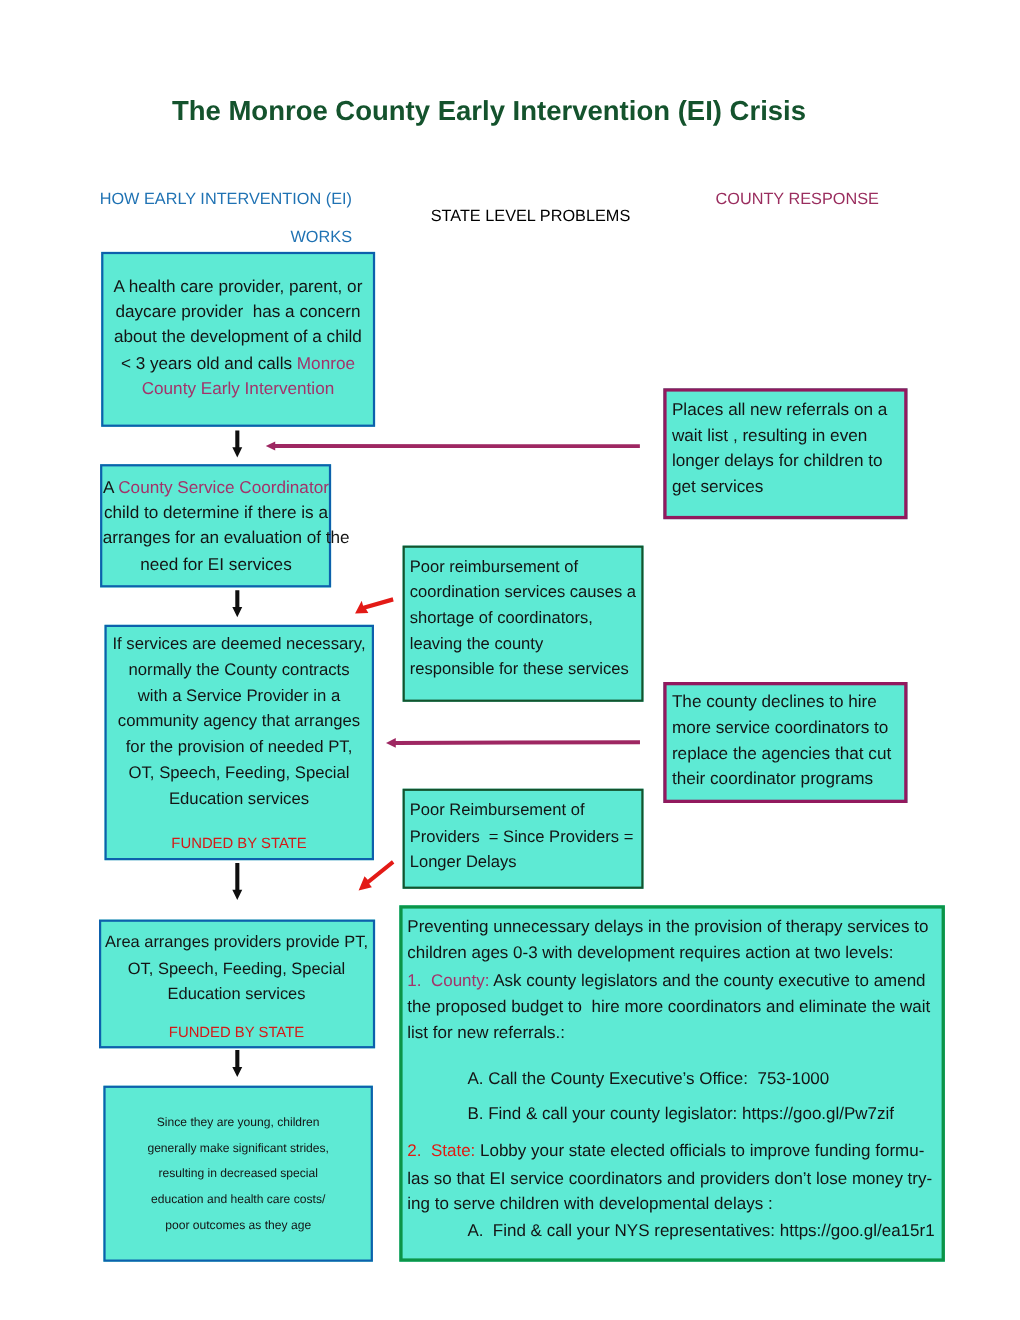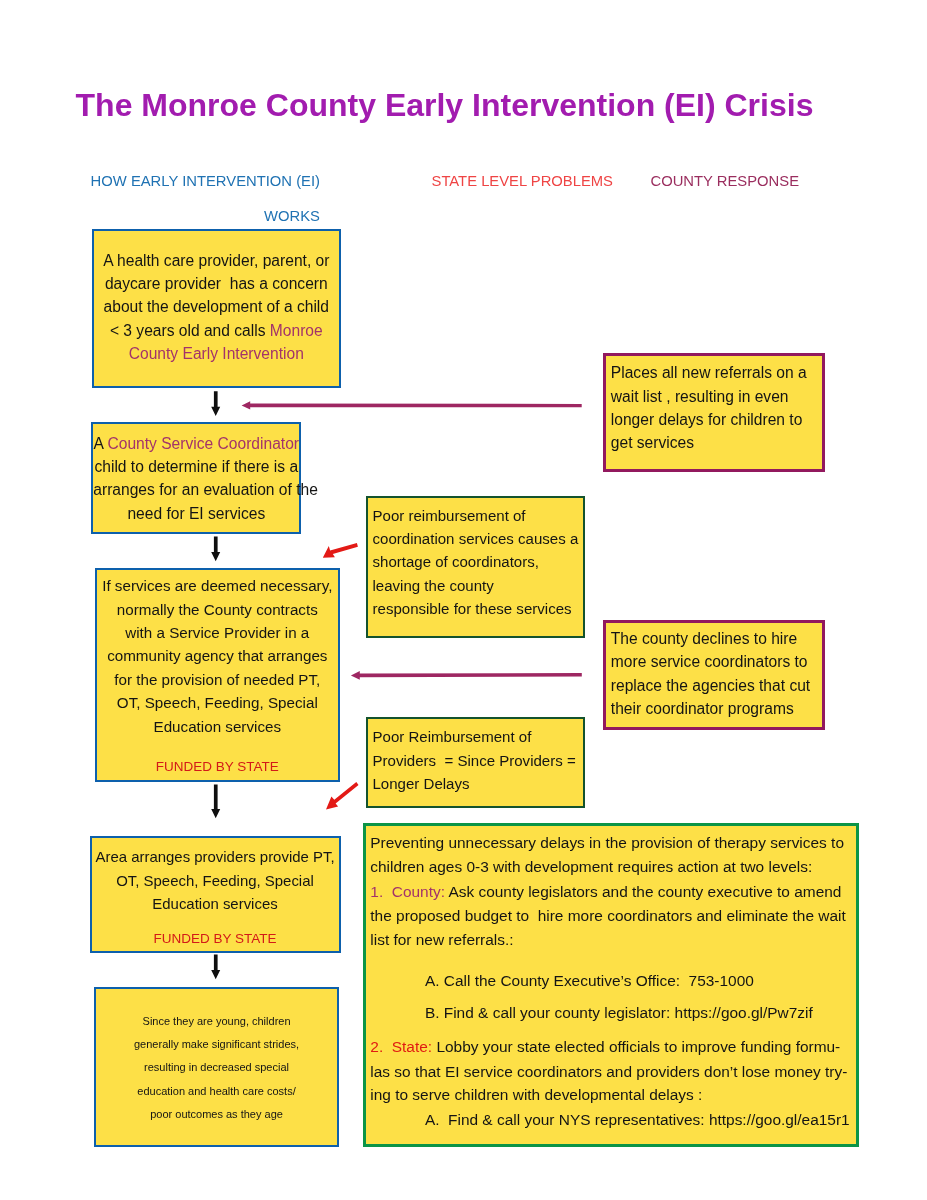--- a/index.html
+++ b/index.html
@@ -2,25 +2,25 @@
 <html><head>
 <meta charset="utf-8">
 <title>The Monroe County Early Intervention (EI) Crisis</title>
 <style>
   html,body{margin:0;padding:0;background:#ffffff;}
   body{width:927px;height:1200px;position:relative;overflow:hidden;
        font-family:"Liberation Sans", sans-serif;color:#141414;}
   .page{position:absolute;left:0;top:0;width:927px;height:1200px;background:#fff;}
 
   #title{position:absolute;left:0;top:89px;width:889px;text-align:center;
-         font-size:32px;font-weight:bold;line-height:1;color:#a21caf;}
+         font-size:25px;font-weight:bold;line-height:1;color:#14532d;}
 
   .colhead{position:absolute;font-size:14.8px;text-align:right;line-height:35px;white-space:pre-line;}
 
-  .box{position:absolute;box-sizing:border-box;background:#fde047;}
+  .box{position:absolute;box-sizing:border-box;background:#5eead4;}
   .blue{border:2px solid #0d60ac;}
   .red{border:2px solid #14532d;}
   .purple{border:3px solid #92195e;}
   .green{border:3px solid #0c9447;}
 
   .lines{position:absolute;left:0;right:0;}
   .ln{font-size:inherit;line-height:23.4px;white-space:pre;}
   .lines{font-size:15.6px;}
   .ctr{text-align:center;}
   .lft{text-align:left;}
@@ -33,21 +33,21 @@
 </style>
 </head>
 <body>
 
 <div class="page">
 
   <div id="title">The Monroe County Early Intervention (EI) Crisis</div>
 
   <div class="colhead" style="left:88px;top:164px;width:232px;color:#1f72b3;">HOW EARLY INTERVENTION (EI)
 WORKS</div>
-  <div class="colhead" style="left:389px;top:164px;width:184px;color:#ef4444;margin-left:40px;">STATE LEVEL PROBLEMS</div>
+  <div class="colhead" style="left:389px;top:180px;width:184px;color:#000000;">STATE LEVEL PROBLEMS</div>
   <div class="colhead" style="left:647px;top:164px;width:152px;color:#9a2d5e;">COUNTY RESPONSE</div>
 
   <svg class="ov" viewBox="0 0 927 1200">
     <g fill="#0f0f0f">
       <path d="M213.9 391.3 h3.7 v15.4 h2.6 l-4.5 9.3 l-4.5 -9.3 h2.7 z"></path>
       <path d="M213.9 536.5 h3.7 v15.4 h2.6 l-4.5 9.3 l-4.5 -9.3 h2.7 z"></path>
       <path d="M213.9 784.5 h3.7 v24.4 h2.6 l-4.5 9.3 l-4.5 -9.3 h2.7 z"></path>
       <path d="M213.9 954.5 h3.7 v15.4 h2.6 l-4.5 9.3 l-4.5 -9.3 h2.7 z"></path>
     </g>
     <g fill="#9e2762">

